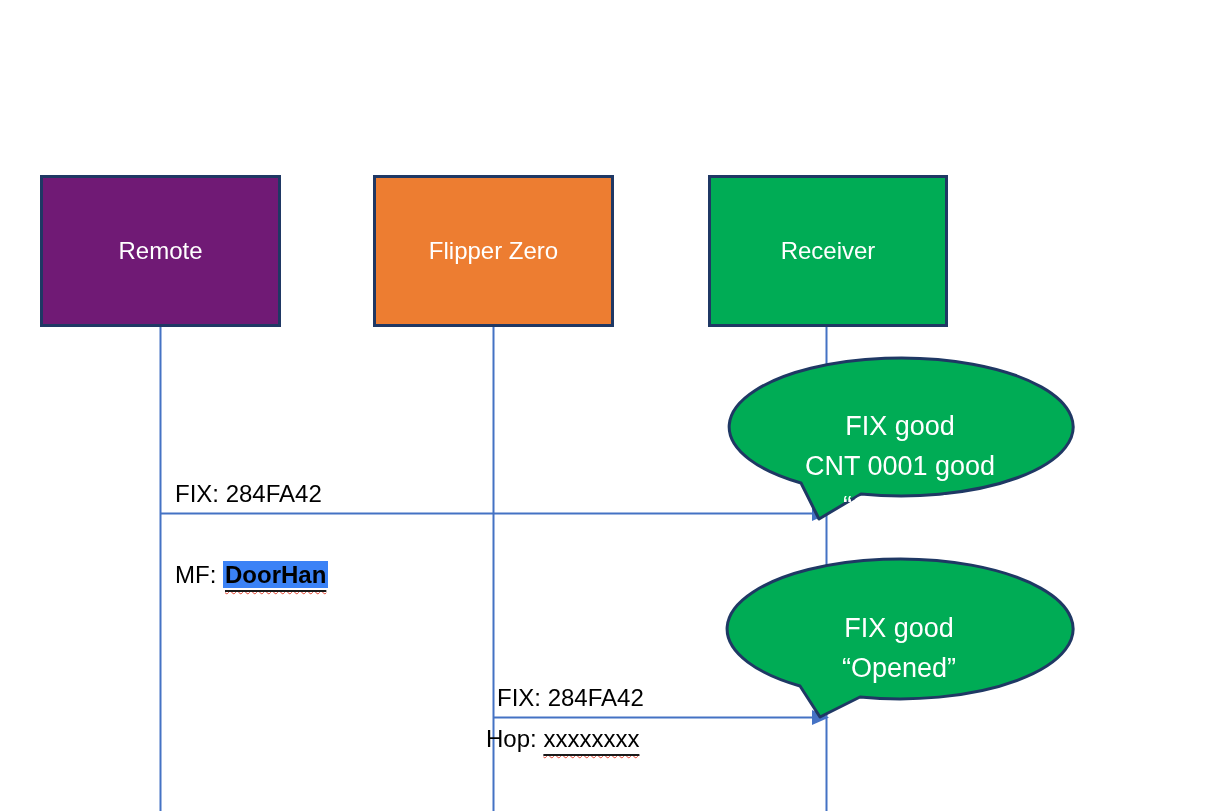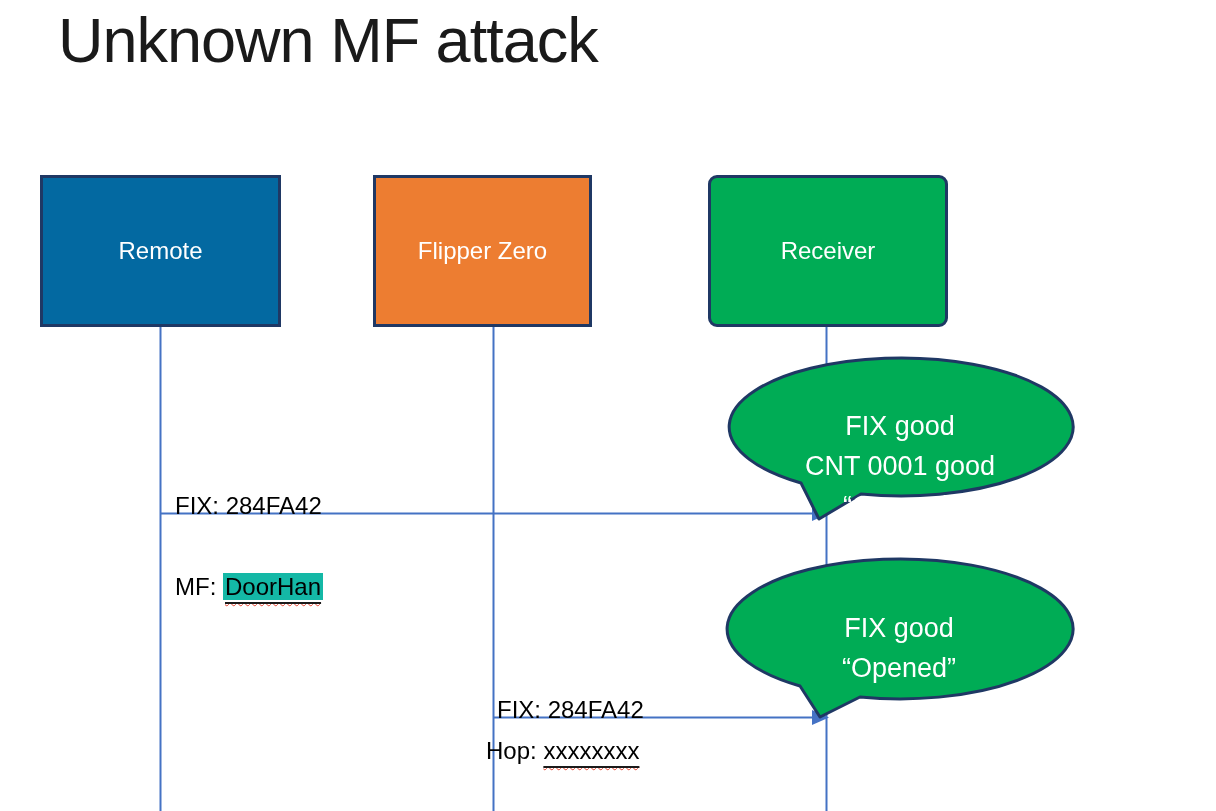--- a/index.html
+++ b/index.html
@@ -14,48 +14,47 @@
     font-size: 63px; font-weight: 300; color: #1a1a1a;
     letter-spacing: -1px; white-space: nowrap;
   }
   svg.diagram-layer { position: absolute; left: 0; top: 0; z-index: 1; }
   .actor-box {
     position: absolute; top: 175px; height: 152px; z-index: 2;
     border: 3px solid #1f3864;
     display: flex; align-items: center; justify-content: center;
     color: #ffffff; font-size: 24px;
   }
-  .actor-remote   { left: 40px;  width: 241px; background: #0369a1; }
-  .actor-flipper  { left: 373px; width: 219px; background: #ed7d31; justify-content: center; }
-  .actor-receiver { left: 708px; width: 240px; background: #00ac55; border-radius: 9px; }
+  .actor-remote   { left: 40px;  width: 241px; background: #701a75; }
+  .actor-flipper  { left: 373px; width: 241px; background: #ed7d31; justify-content: center; }
+  .actor-receiver { left: 708px; width: 240px; background: #00ac55; }
   .msg-line {
     position: absolute; z-index: 2; color: #000000;
-    font-size: 24px; line-height: 38px; white-space: nowrap; margin-top: 12px;
+    font-size: 24px; line-height: 38px; white-space: nowrap;
   }
-  .hl { background: #14b8a6; padding: 0 2px; }
+  .hl { background: #3b82f6; padding: 0 2px; font-weight: bold; }
   .wavy {
     text-decoration: underline wavy #e0412e;
     text-decoration-thickness: 1px;
     text-underline-offset: 7px;
   }
   .ul { text-decoration: underline solid #1a1a1a; text-decoration-thickness: 1.5px; }
   .callout-text {
     position: absolute; z-index: 3; width: 302px;
     color: #ffffff; font-size: 27px; line-height: 40px;
     text-align: center; white-space: nowrap; margin-top: 38px;
   }
   .callout-text-1 { left: 749px; top: 368px; }
   .callout-text-2 { left: 748px; top: 570px; }
 </style>
 </head>
 <body>
 
 <div class="slide">
 
-  <div class="slide-title">Unknown MF attack</div>
 
   <svg class="diagram-layer" width="1216" height="811" viewBox="0 0 1216 811">
 
     <line x1="160.5" y1="325" x2="160.5" y2="811" stroke="#4472c4" stroke-width="2"></line>
     <line x1="493.5" y1="325" x2="493.5" y2="811" stroke="#4472c4" stroke-width="2"></line>
     <line x1="826.5" y1="325" x2="826.5" y2="811" stroke="#4472c4" stroke-width="2"></line>
 
     <line x1="161" y1="513.5" x2="814" y2="513.5" stroke="#4472c4" stroke-width="2"></line>
     <polygon points="812,506 812,521 829,513.5" fill="#4472c4"></polygon>
 

